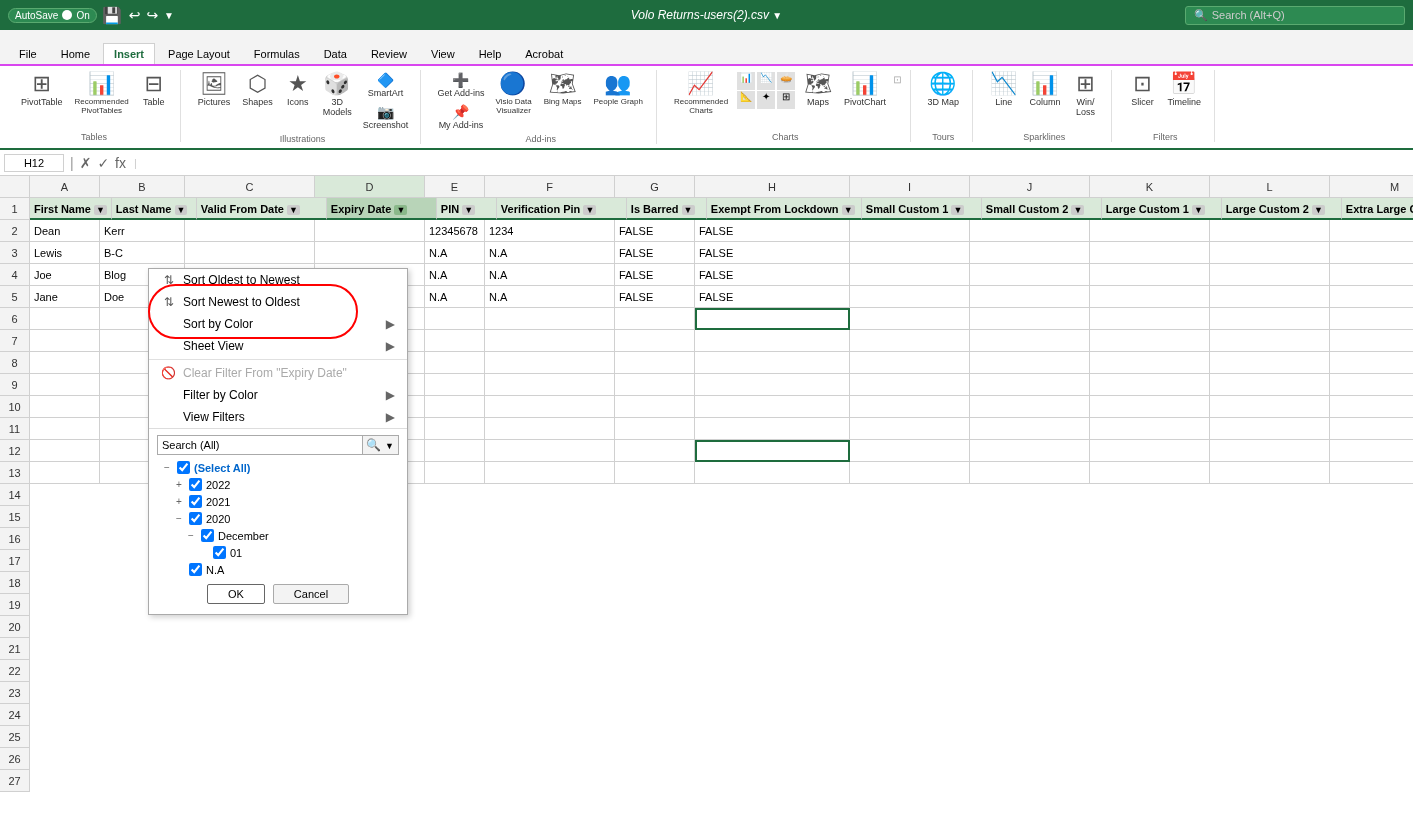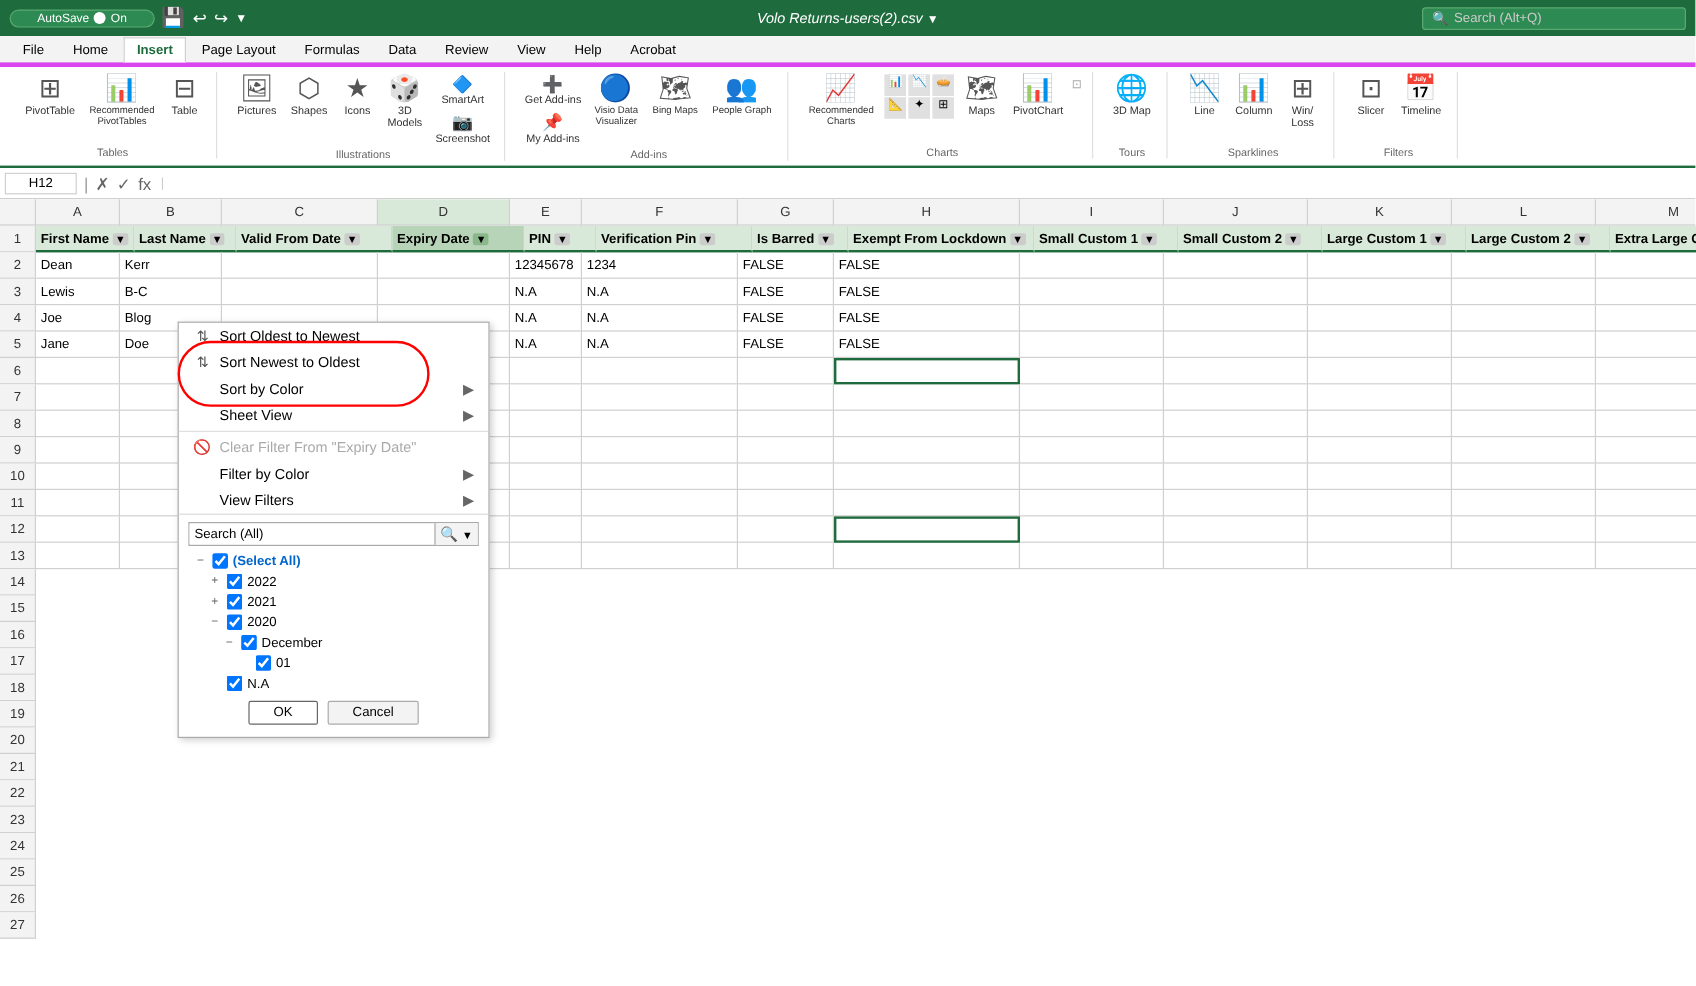--- a/index.html
+++ b/index.html
@@ -15,44 +15,44 @@
       padding: 0 8px;
       gap: 8px;
     }
     .title-bar-left { display: flex; align-items: center; gap: 6px; flex: 1; }
     .title-bar-center { flex: 2; text-align: center; font-size: 12px; font-style: italic; }
     .title-bar-right { flex: 1; display: flex; justify-content: flex-end; align-items: center; }
     .autosave-toggle {
       background: #2d8a52;
       border: 1px solid #5aaa70;
       border-radius: 10px;
-      padding: 1px 22px;
+      padding: 1px 6px;
       font-size: 10px;
       color: white;
       display: flex; align-items: center; gap: 4px;
     }
     .toggle-dot { width: 10px; height: 10px; background: white; border-radius: 50%; }
     .search-bar {
       background: #2d8a52;
       border: 1px solid #5aaa70;
       border-radius: 3px;
       padding: 2px 8px;
       color: white;
       font-size: 11px;
       width: 220px;
       display: flex; align-items: center; gap: 4px;
     }
 
     
     .ribbon-tabs {
       background: #f3f3f3;
-      border-bottom: 4px solid #d946ef;
+      border-bottom: 2px solid #d946ef;
       display: flex;
       padding: 0 8px;
-      height: 26px;
+      height: 36px;
       align-items: flex-end;
     }
     .ribbon-tab {
       padding: 4px 10px;
       font-size: 11px;
       cursor: pointer;
       border: 1px solid transparent;
       border-bottom: none;
       margin-right: 2px;
     }

